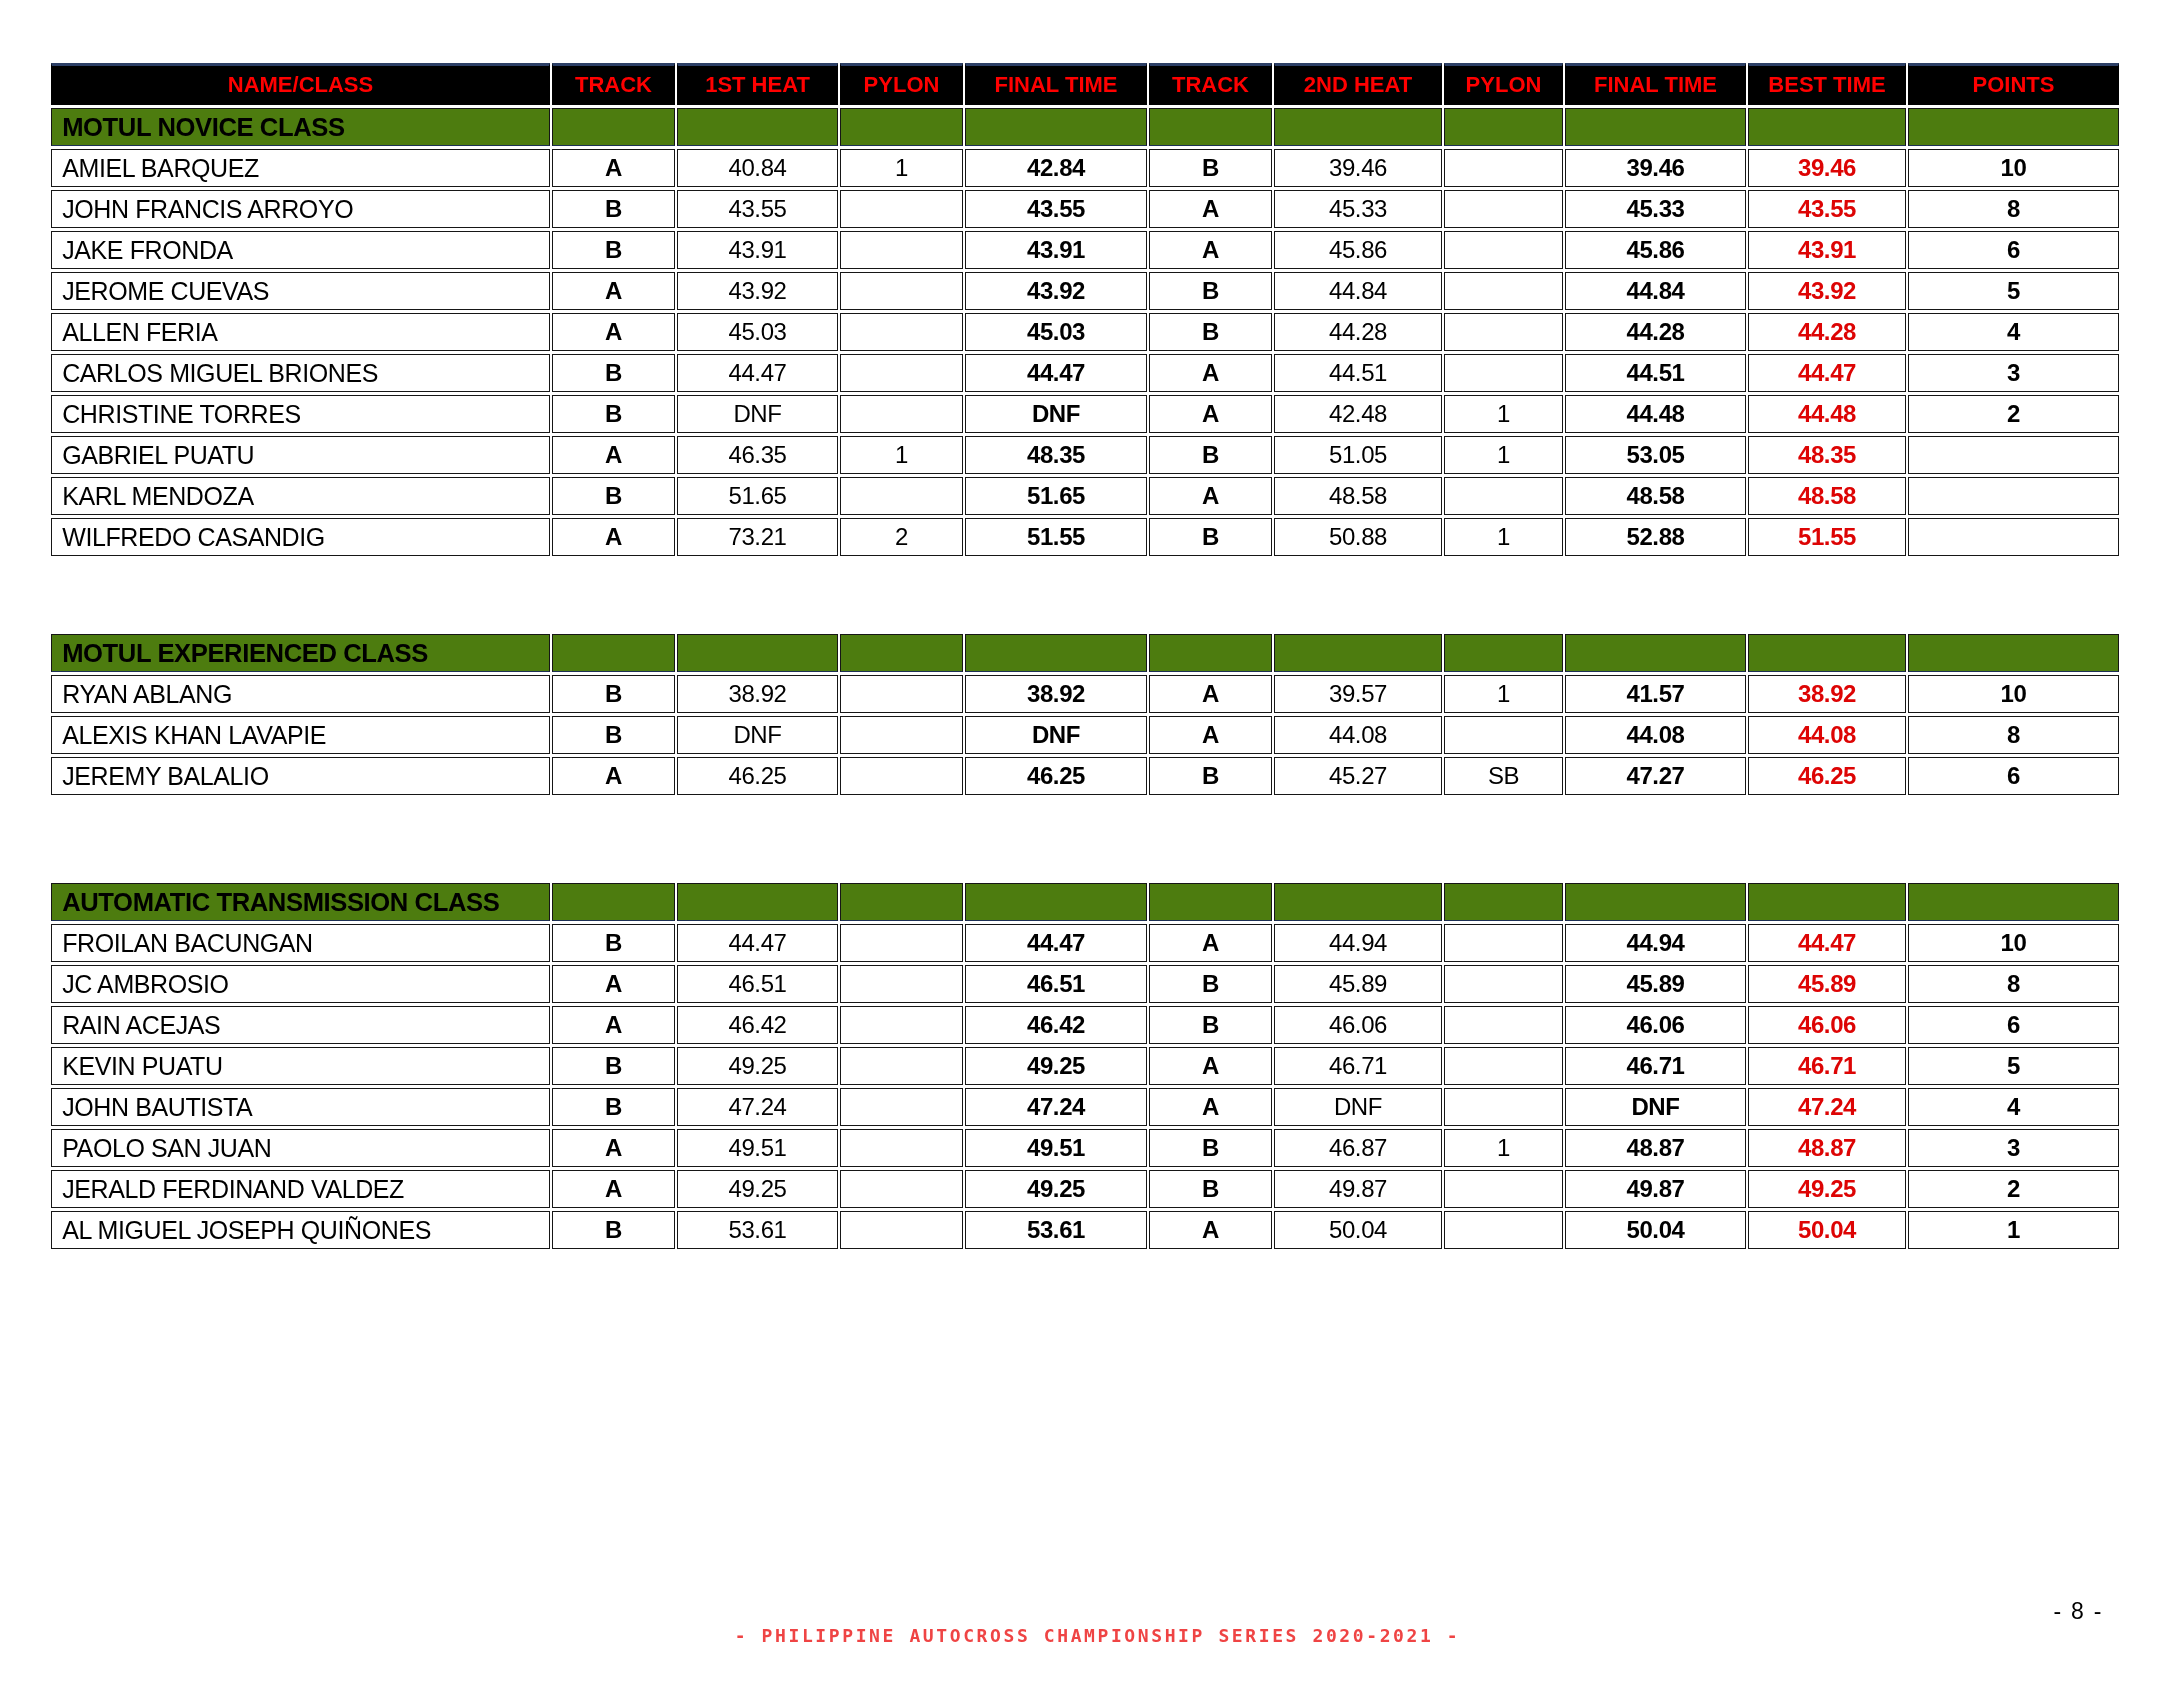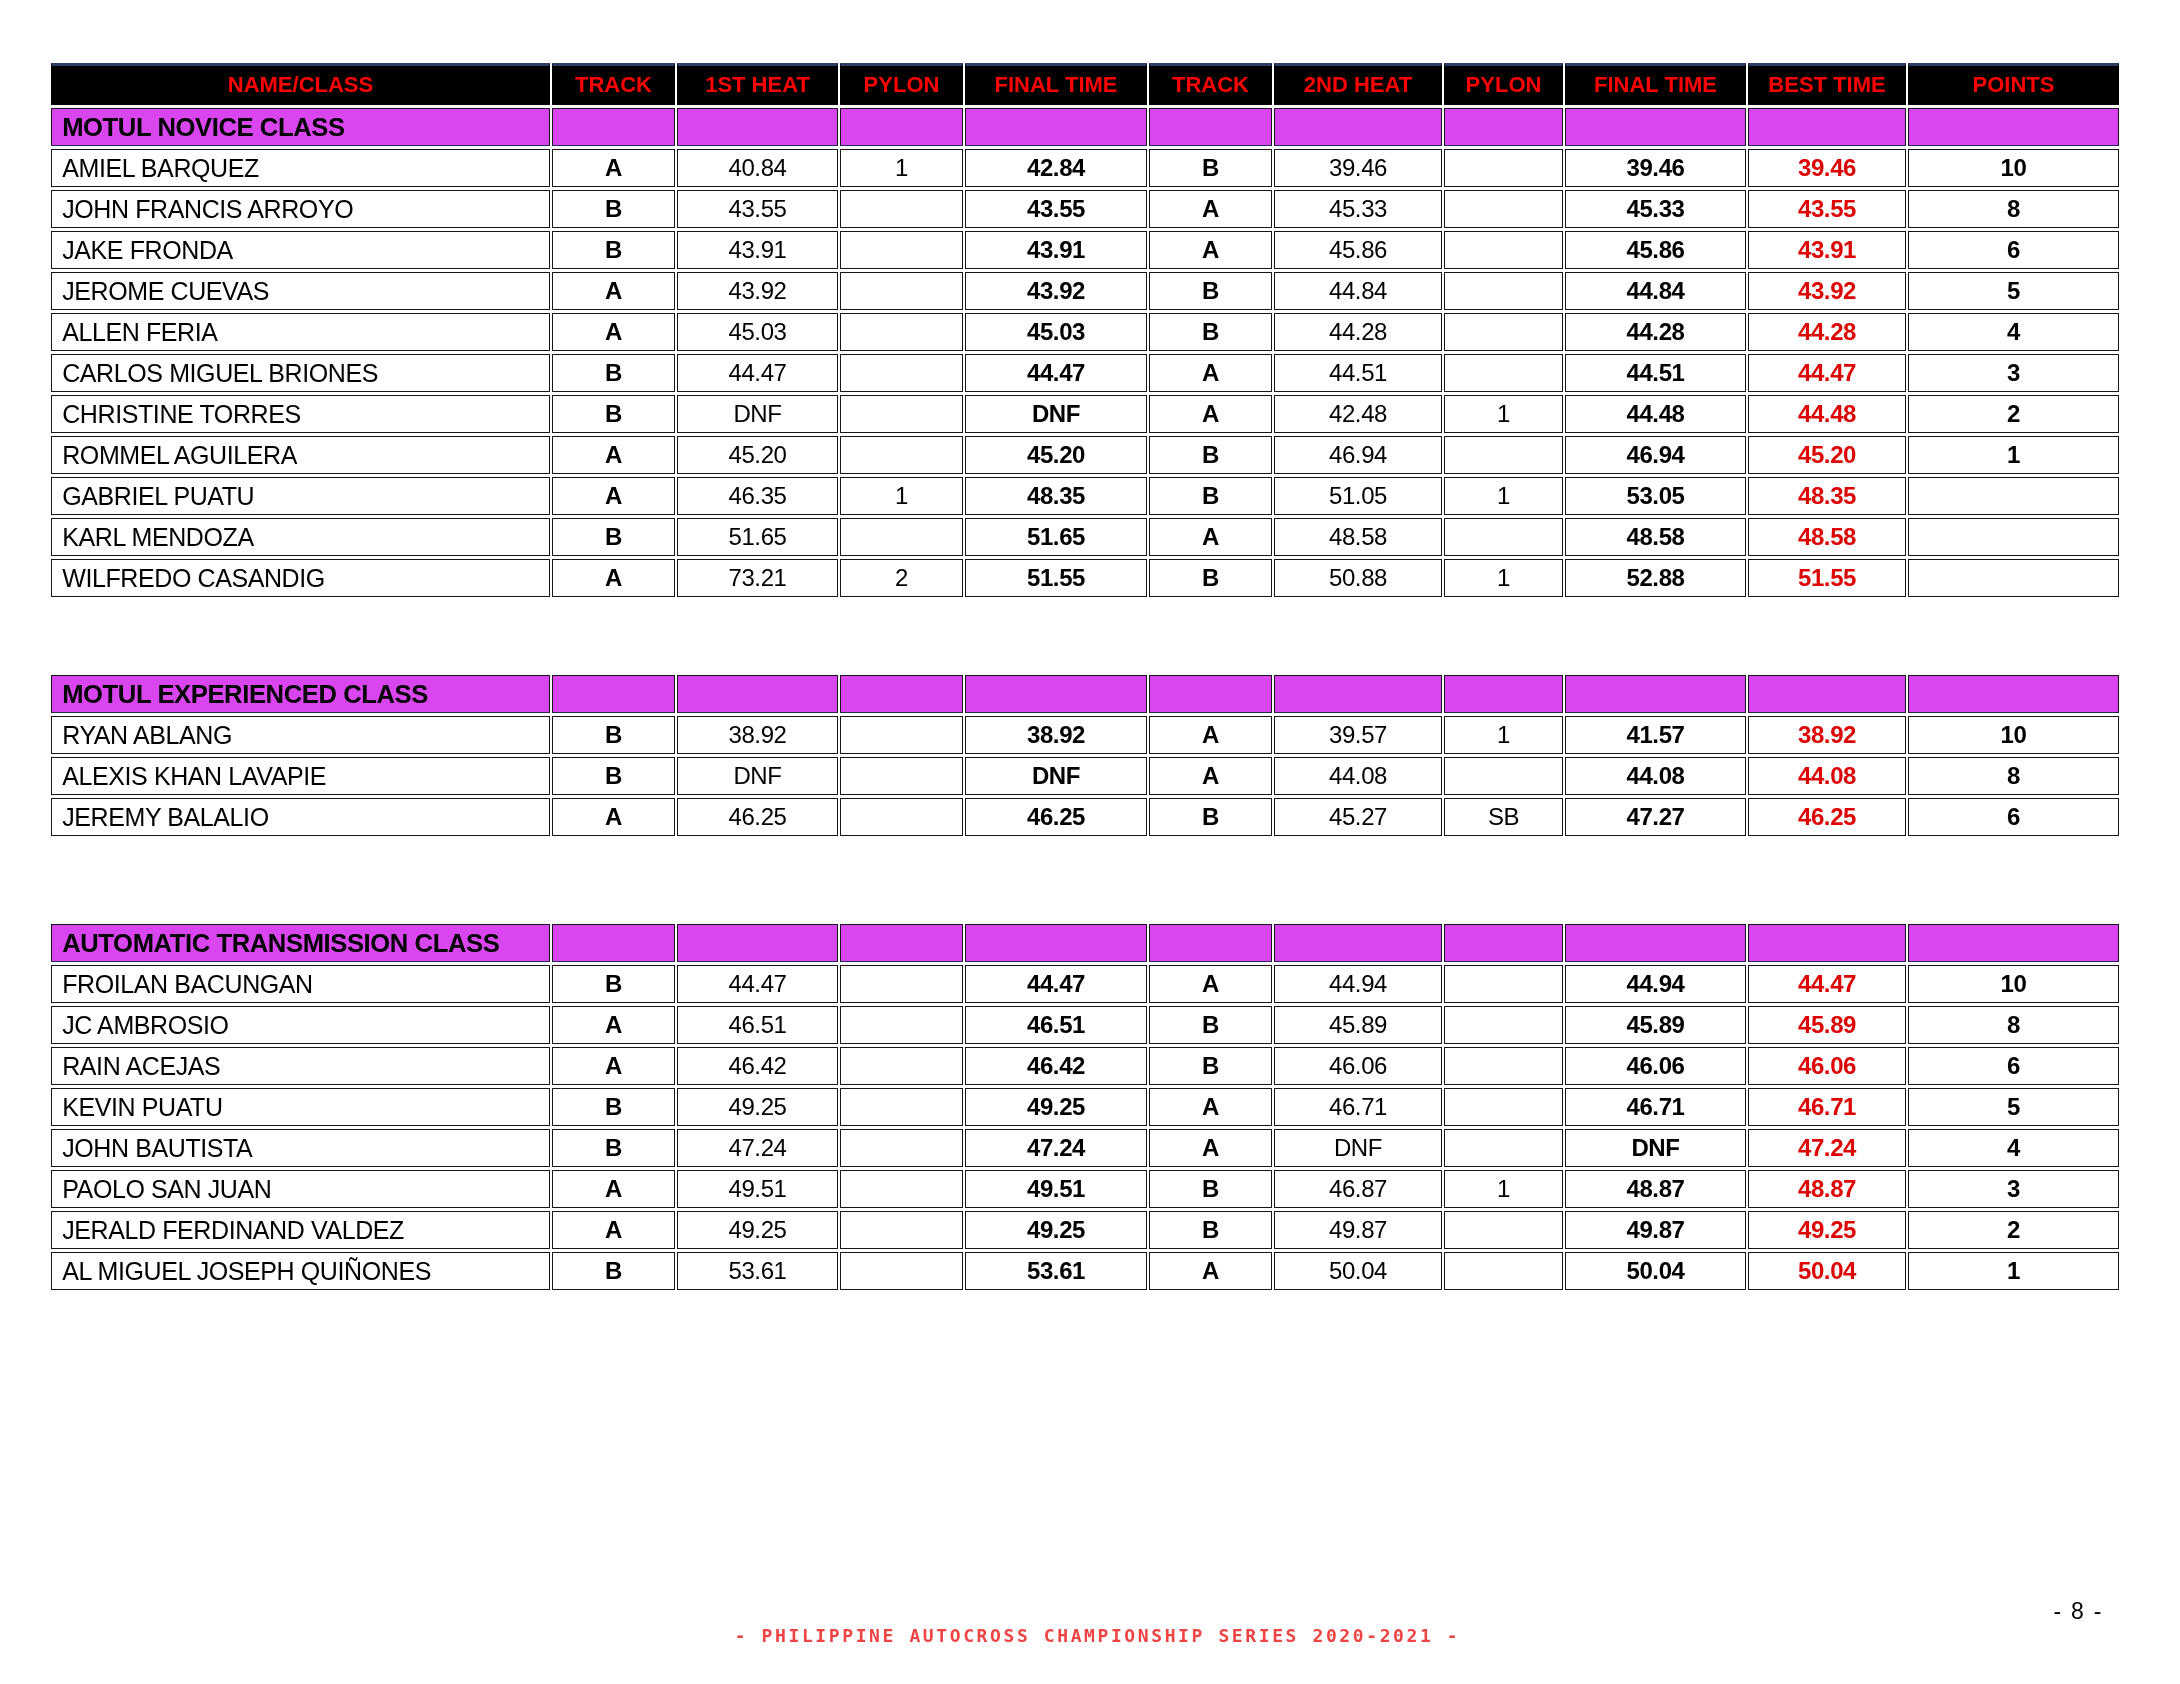--- a/index.html
+++ b/index.html
@@ -49,21 +49,21 @@
     background: #000000;
     border-color: #000000;
     border-top: 3.4px solid #2c3f66;
     color: #ff0000;
     font-weight: 700;
     font-size: 22px;
     height: 42px;
     letter-spacing: 0;
   }
   tr.class-row td {
-    background: #d946ef;
+    background: #4d7c0f;
     font-weight: 700;
     font-size: 25.6px;
     border-bottom-color: #1d3054;
   }
   td.name-cell { text-align: left; padding-left: 10.2px; font-size: 25px; }
   td.track  { font-weight: 700; }
   td.final  { font-weight: 700; }
   td.points { font-weight: 700; }
   td.best   { font-weight: 700; color: #dd0404; }
 
@@ -219,33 +219,20 @@
           <td class="pylon"></td>
           <td class="final">DNF</td>
           <td class="track">A</td>
           <td class="heat">42.48</td>
           <td class="pylon">1</td>
           <td class="final">44.48</td>
           <td class="best">44.48</td>
           <td class="points">2</td>
         </tr>
         <tr>
-          <td class="name-cell">ROMMEL AGUILERA</td>
-          <td class="track">A</td>
-          <td class="heat">45.20</td>
-          <td class="pylon"></td>
-          <td class="final">45.20</td>
-          <td class="track">B</td>
-          <td class="heat">46.94</td>
-          <td class="pylon"></td>
-          <td class="final">46.94</td>
-          <td class="best">45.20</td>
-          <td class="points">1</td>
-        </tr>
-        <tr>
           <td class="name-cell">GABRIEL PUATU</td>
           <td class="track">A</td>
           <td class="heat">46.35</td>
           <td class="pylon">1</td>
           <td class="final">48.35</td>
           <td class="track">B</td>
           <td class="heat">51.05</td>
           <td class="pylon">1</td>
           <td class="final">53.05</td>
           <td class="best">48.35</td>

